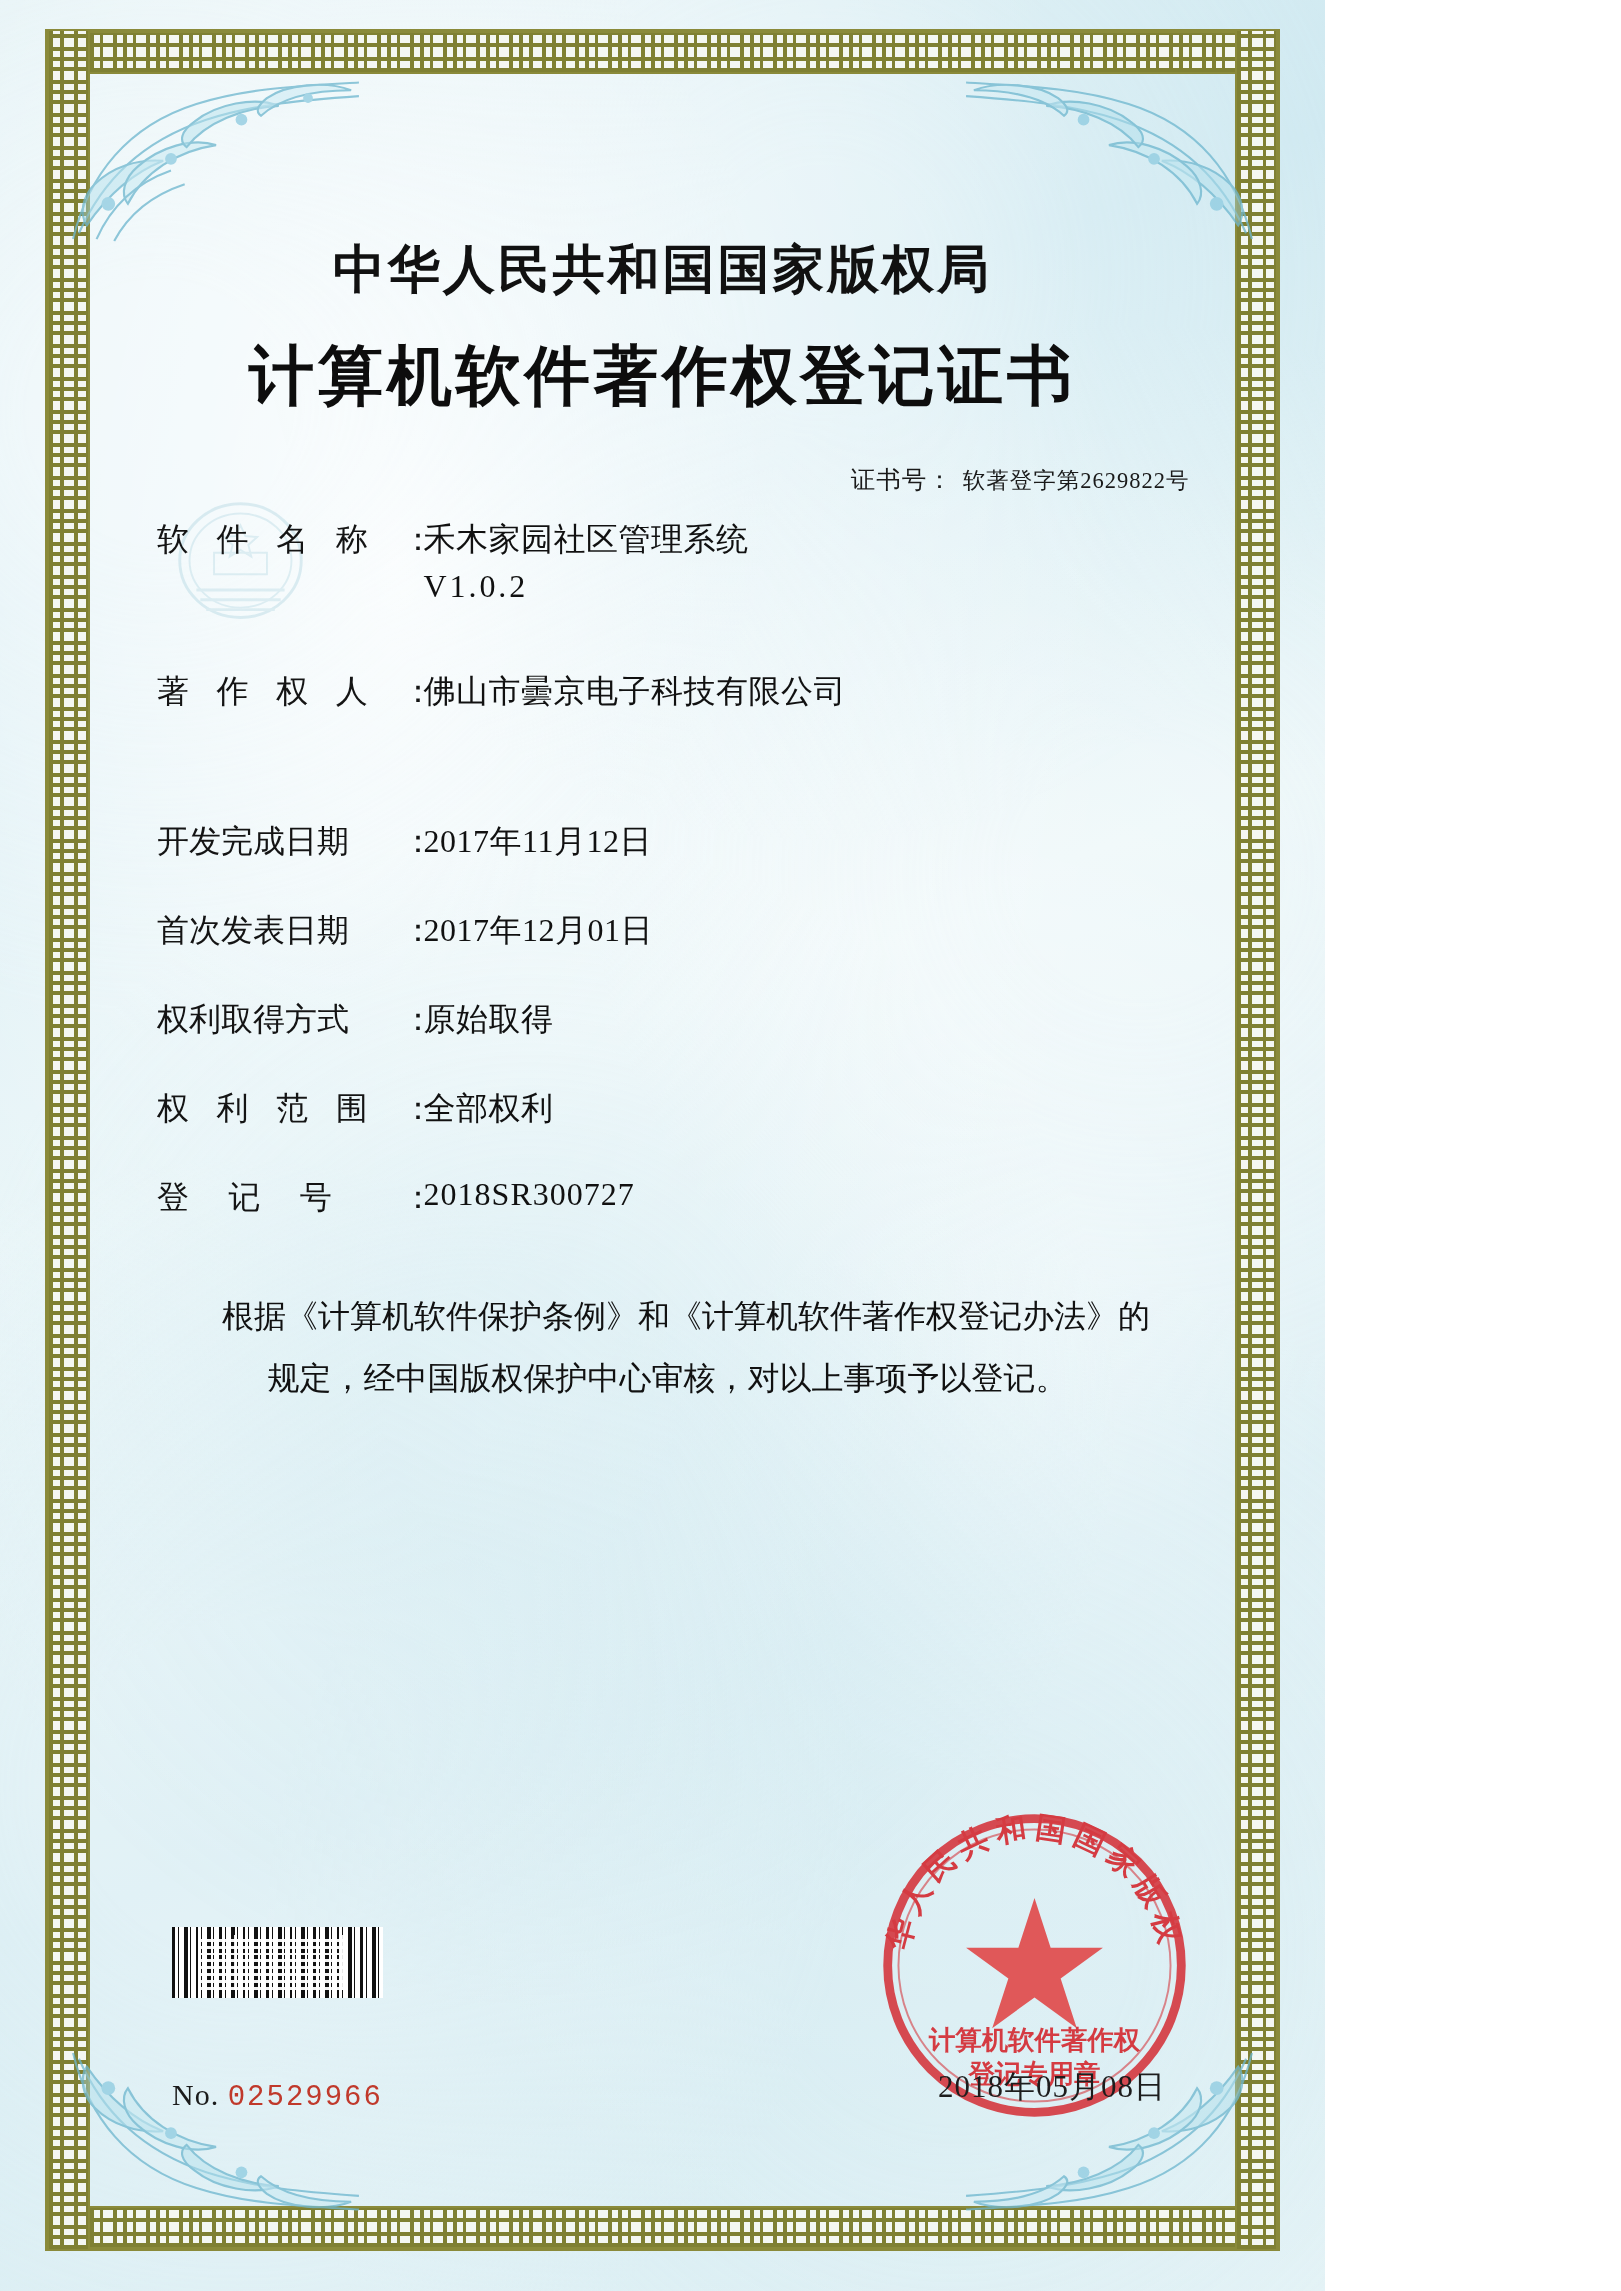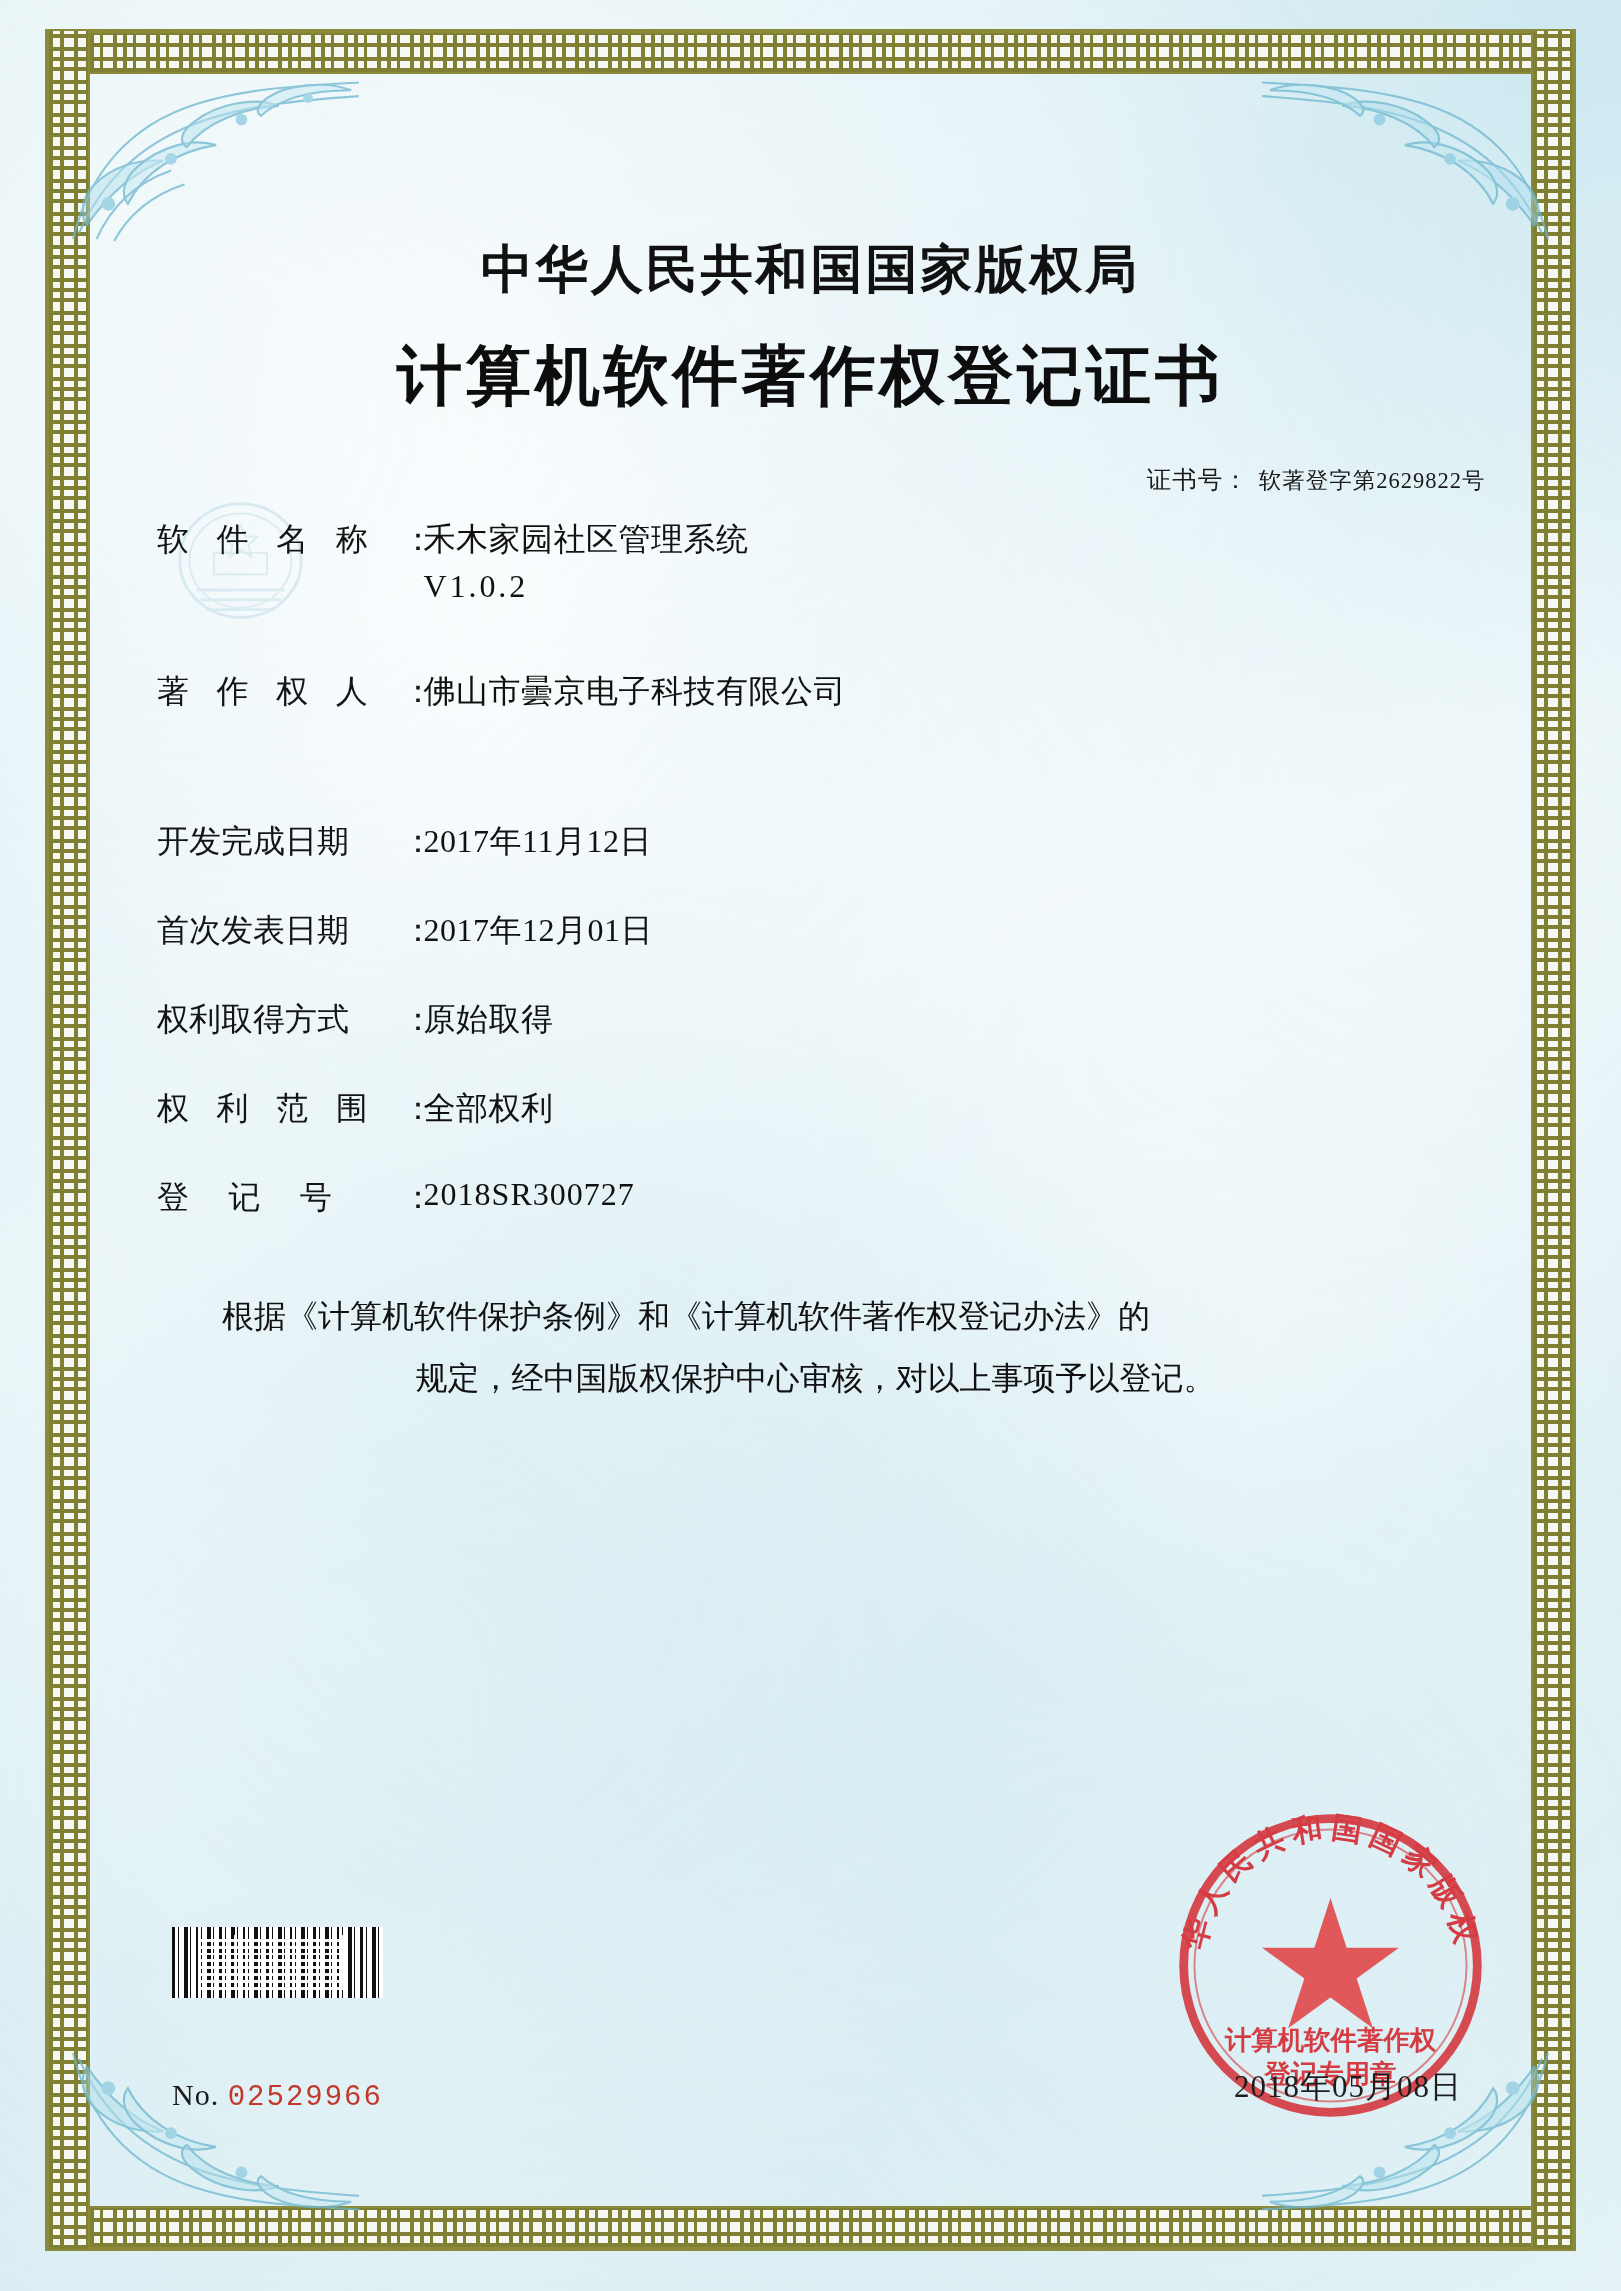--- a/index.html
+++ b/index.html
@@ -9,21 +9,21 @@
   }
   body {
     width: 1621px;
     height: 2292px;
     font-family: "Liberation Serif", "DejaVu Serif", serif;
     overflow: hidden;
   }
 
   .certificate {
     position: relative;
-    width: 1621px;
+    width: 1325px;
     height: 2292px;
     box-sizing: border-box;
     background:
       radial-gradient(ellipse at 30% 25%, rgba(255,255,255,0.85) 0%, rgba(255,255,255,0) 55%),
       radial-gradient(ellipse at 75% 60%, rgba(255,255,255,0.6) 0%, rgba(255,255,255,0) 50%),
       linear-gradient(160deg, #ddeff3 0%, #cfe9f1 22%, #e4f3f6 45%, #d2eaf1 70%, #e7f4f7 100%);
   }
 
   
   .texture {

